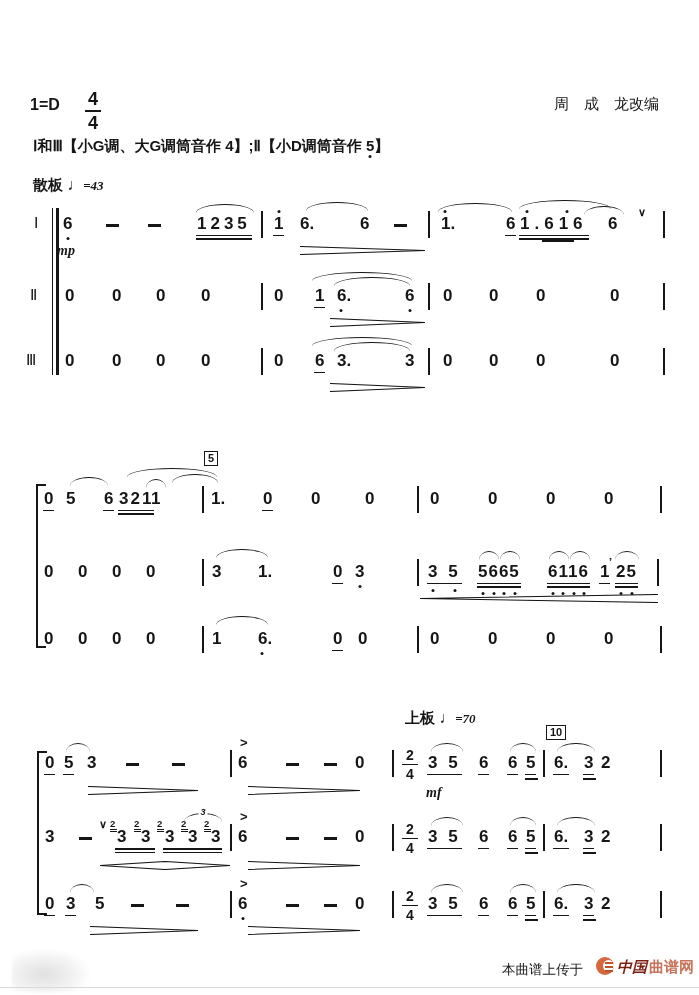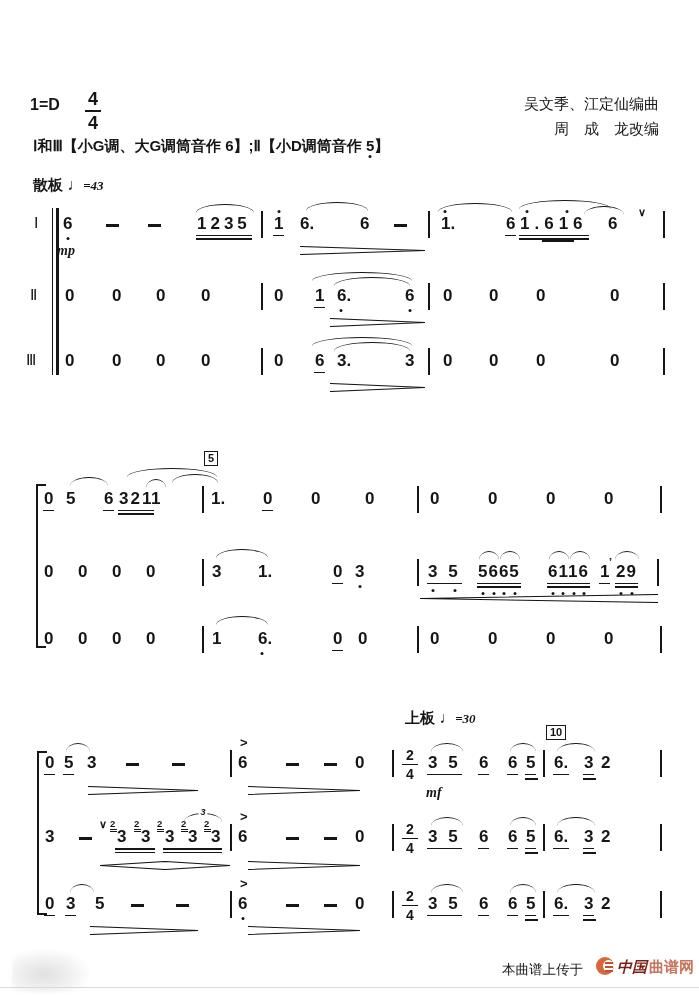--- a/index.html
+++ b/index.html
@@ -62,36 +62,35 @@
 
 
   <div class="abs keysig">1=D</div>
   <div class="abs fraction">
     <span>4</span>
     <span class="fline"></span>
     <span>4</span>
   </div>
 
   <div class="abs credits">
-    <div>吴文季、江定仙编曲</div>
     <div>周　成　龙改编</div>
   </div>
 
   <div class="abs instruction">
-    <span>Ⅰ和Ⅲ【小G调、大G调筒音作 6】;Ⅱ【小D调筒音作 </span><span class="lowdot"><span>5</span><span class="ldot"></span></span><span>】</span>
+    <span>Ⅰ和Ⅲ【小G调、大G调筒音作 4】;Ⅱ【小D调筒音作 </span><span class="lowdot"><span>5</span><span class="ldot"></span></span><span>】</span>
   </div>
 
   <div class="abs tempo" style="left:33px;top:176px;">
     <span>散板</span>
     <span class="tnote">♩</span><span class="tval">=43</span>
   </div>
 
   <div class="abs tempo" style="left:405px;top:709px;">
     <span>上板</span>
-    <span class="tnote">♩</span><span class="tval">=30</span>
+    <span class="tnote">♩</span><span class="tval">=70</span>
   </div>
 
   <div id="score">
       <div class="partlabel" style="left: 34px; top: 214px;">Ⅰ</div>
       <div class="partlabel" style="left: 30px; top: 286px;">Ⅱ</div>
       <div class="partlabel" style="left: 26px; top: 351px;">Ⅲ</div>
       <div style="left: 52px; top: 208px; height: 167px; width: 1px; background: rgb(22, 22, 22); position: absolute;"></div>
       <div style="left: 55.5px; top: 208px; height: 167px; width: 3px; background: rgb(22, 22, 22); position: absolute;"></div>
       <div class="note" style="left: 63px; top: 215px;"><span>6</span><div class="odot" style="left: 50%; top: 22px;"></div></div>
       <div class="dyn" style="left: 57px; top: 243px;">mp</div>
@@ -196,21 +195,21 @@
       <div style="left: 417px; top: 559px; height: 27px; width: 1.5px; background: rgb(22, 22, 22); position: absolute;"></div>
       <div class="note" style="left: 428px; top: 563px; letter-spacing: 3px;"><span>3 5</span><div class="ul" style="top: 19.5px;"></div><div class="odot" style="left: 16.6667%; top: 25.5px;"></div><div class="odot" style="left: 83.3333%; top: 25.5px;"></div></div>
       <div class="note" style="left: 478px; top: 563px; letter-spacing: 1px;"><span>5665</span><div class="ul" style="top: 19.5px;"></div><div class="ul" style="top: 23px;"></div><div class="odot" style="left: 12.5%; top: 29px;"></div><div class="odot" style="left: 37.5%; top: 29px;"></div><div class="odot" style="left: 62.5%; top: 29px;"></div><div class="odot" style="left: 87.5%; top: 29px;"></div></div>
       <div class="arc" style="left: 479px; top: 551px; width: 20px;"></div>
       <div class="arc" style="left: 500px; top: 551px; width: 20px;"></div>
       <div class="note" style="left: 548px; top: 563px; letter-spacing: 1px;"><span>6116</span><div class="ul" style="top: 19.5px;"></div><div class="ul" style="top: 23px;"></div><div class="odot" style="left: 12.5%; top: 29px;"></div><div class="odot" style="left: 37.5%; top: 29px;"></div><div class="odot" style="left: 62.5%; top: 29px;"></div><div class="odot" style="left: 87.5%; top: 29px;"></div></div>
       <div class="arc" style="left: 549px; top: 551px; width: 20px;"></div>
       <div class="arc" style="left: 570px; top: 551px; width: 20px;"></div>
       <div class="note" style="left: 600px; top: 563px;"><span>1</span><div class="ul" style="top: 19.5px;"></div></div>
       <div class="apos" style="left: 609px; top: 556px;">’</div>
-      <div class="note" style="left: 616px; top: 563px; letter-spacing: 1px;"><span>29</span><div class="ul" style="top: 19.5px;"></div><div class="ul" style="top: 23px;"></div><div class="odot" style="left: 25%; top: 29px;"></div><div class="odot" style="left: 75%; top: 29px;"></div></div>
+      <div class="note" style="left: 616px; top: 563px; letter-spacing: 1px;"><span>25</span><div class="ul" style="top: 19.5px;"></div><div class="ul" style="top: 23px;"></div><div class="odot" style="left: 25%; top: 29px;"></div><div class="odot" style="left: 75%; top: 29px;"></div></div>
       <div class="arc" style="left: 615px; top: 551px; width: 24px;"></div>
       <div style="left: 657px; top: 559px; height: 27px; width: 1.5px; background: rgb(22, 22, 22); position: absolute;"></div>
       <div style="left: 420px; top: 589px; width: 238px; height: 9px; position: absolute;"><svg width="238" height="9" viewBox="0 0 238 9">
           <path d="M238,0.5 L0,4.5 M238,8.5 L0,4.5" stroke="#161616" stroke-width="1.1" fill="none"></path>
         </svg></div>
       <div class="note" style="left: 44px; top: 630px;"><span>0</span></div>
       <div class="note" style="left: 78px; top: 630px;"><span>0</span></div>
       <div class="note" style="left: 112px; top: 630px;"><span>0</span></div>
       <div class="note" style="left: 146px; top: 630px;"><span>0</span></div>
       <div style="left: 202px; top: 626px; height: 27px; width: 1.5px; background: rgb(22, 22, 22); position: absolute;"></div>

